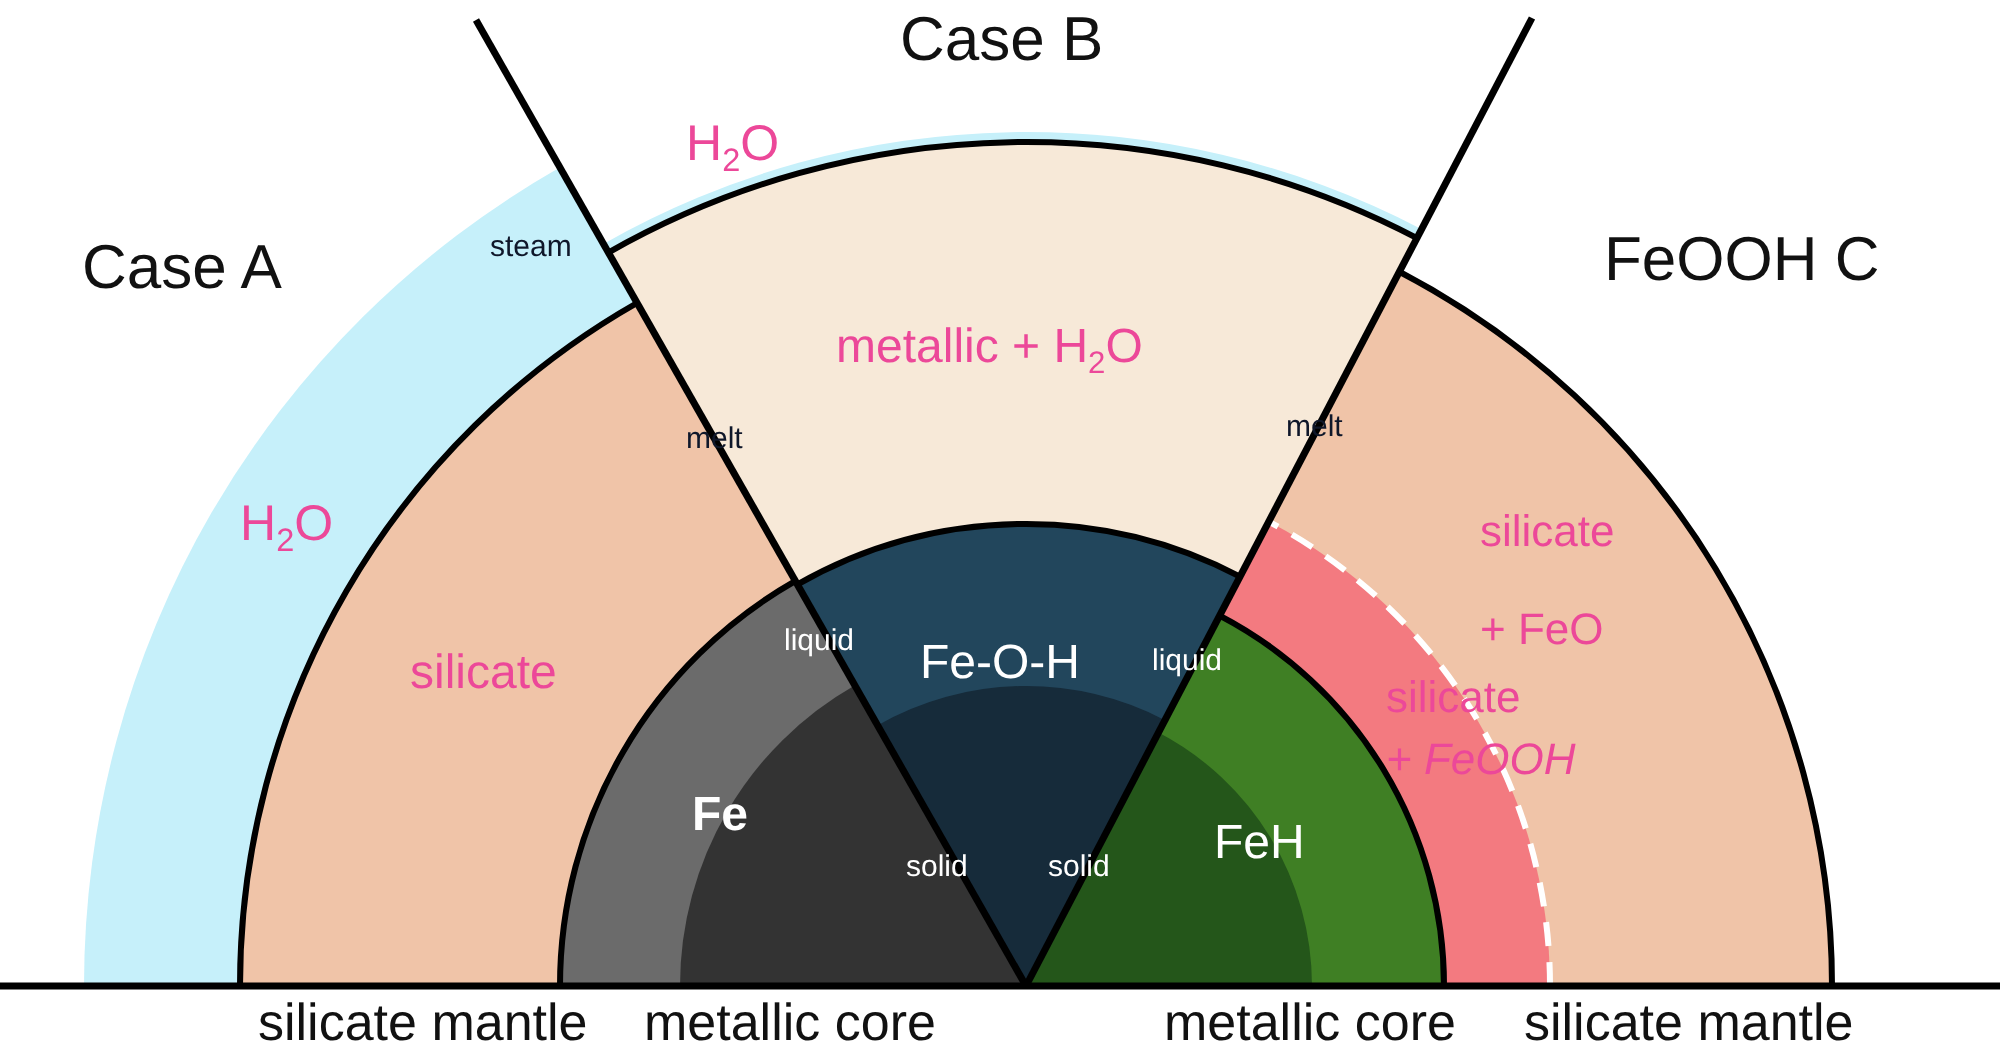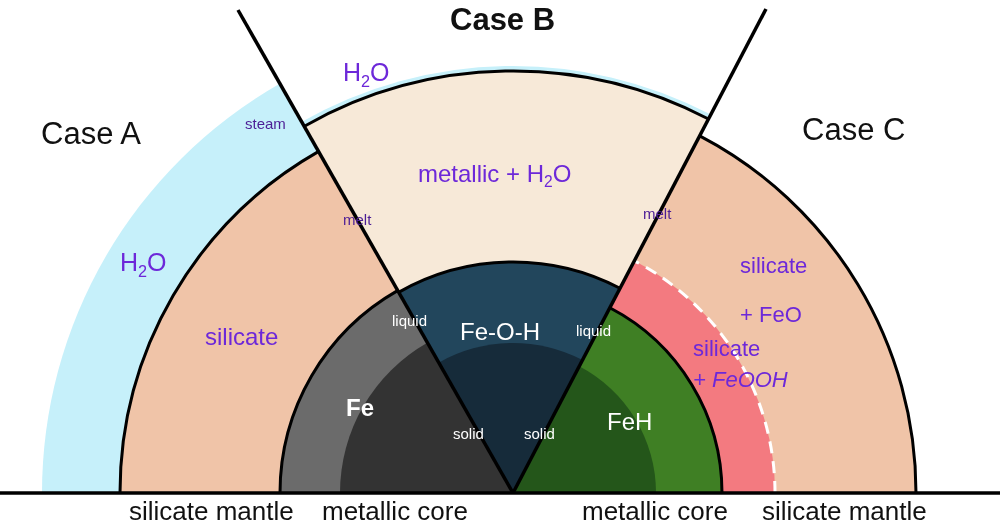--- a/index.html
+++ b/index.html
@@ -1,21 +1,21 @@
 <!DOCTYPE html>
 <html><head>
 <meta charset="utf-8">
 <style>
   html,body{margin:0;padding:0;background:#ffffff;}
   body{width:1000px;height:522px;position:relative;overflow:hidden;font-family:"Liberation Sans",sans-serif;}
   svg{position:absolute;left:0;top:0;}
   .lbl{position:absolute;white-space:nowrap;line-height:1;}
   .case{font-size:31px;color:#111;}
-  .big{font-size:24px;color:#6d28d9;}
-  .small{font-size:15px;color:#4c1d95;}
+  .big{font-size:24px;color:#ec4899;}
+  .small{font-size:15px;color:#0f172a;}
   .white{color:#ffffff;}
   .bottom{font-size:26px;color:#111;}
   sub{font-size:0.65em;vertical-align:-0.35em;line-height:0;}
 </style>
 </head>
 <body>
 
 <svg id="diagram" width="1000" height="522" viewBox="0 0 1000 522">
   <g id="caseA">
     <path id="a_water" d="M513,493 L279.638967168336,83.87455669961196 A471,471 0 0 0 42,492.99999999999994 Z" fill="#c6f0fa"></path>
@@ -41,22 +41,22 @@
     <path id="c_dash" fill="none" stroke="#ffffff" stroke-width="3" stroke-dasharray="12 8" d="M775,493 A262,262 0 0 0 634.3835612014038,260.81466224142173"></path>
     <path id="c_mantle_arc" fill="none" stroke="#000" stroke-width="3" d="M916,493 A403,403 0 0 0 699.7083021533043,135.85995756982044"></path>
     <path id="c_core_arc" fill="none" stroke="#000" stroke-width="3" d="M722,493 A209,209 0 0 0 609.8288713400511,307.7834519406761"></path>
   </g>
   <line id="div_left" stroke="#000" stroke-width="3.5" x1="238" y1="10" x2="513" y2="493"></line>
   <line id="div_right" stroke="#000" stroke-width="3.5" x1="766" y1="9" x2="513" y2="493"></line>
   <line x1="0" y1="493" x2="1000" y2="493" stroke="#000" stroke-width="3.5"></line>
 </svg>
 
 <div class="lbl case" style="left:41px;top:118px;">Case A</div>
-<div class="lbl case" style="left:450px;top:4px;font-weight:bold;">Case B</div>
-<div class="lbl case" style="left:802px;top:114px;">Case C</div>
+<div class="lbl case" style="left:450px;top:4px;">Case B</div>
+<div class="lbl case" style="left:802px;top:114px;">FeOOH C</div>
 
 <div class="lbl small" style="left:245px;top:116px;">steam</div>
 <div class="lbl big" style="left:120px;top:250px;font-size:25px;"><span>H</span><sub>2</sub><span>O</span></div>
 <div class="lbl big" style="left:205px;top:325px;">silicate</div>
 <div class="lbl small" style="left:343px;top:212px;">melt</div>
 <div class="lbl small white" style="left:392px;top:313px;">liquid</div>
 <div class="lbl big white" style="left:346px;top:396px;font-weight:bold;">Fe</div>
 <div class="lbl small white" style="left:453px;top:426px;">solid</div>
 
 <div class="lbl big" style="left:343px;top:60px;font-size:25px;"><span>H</span><sub>2</sub><span>O</span></div>

